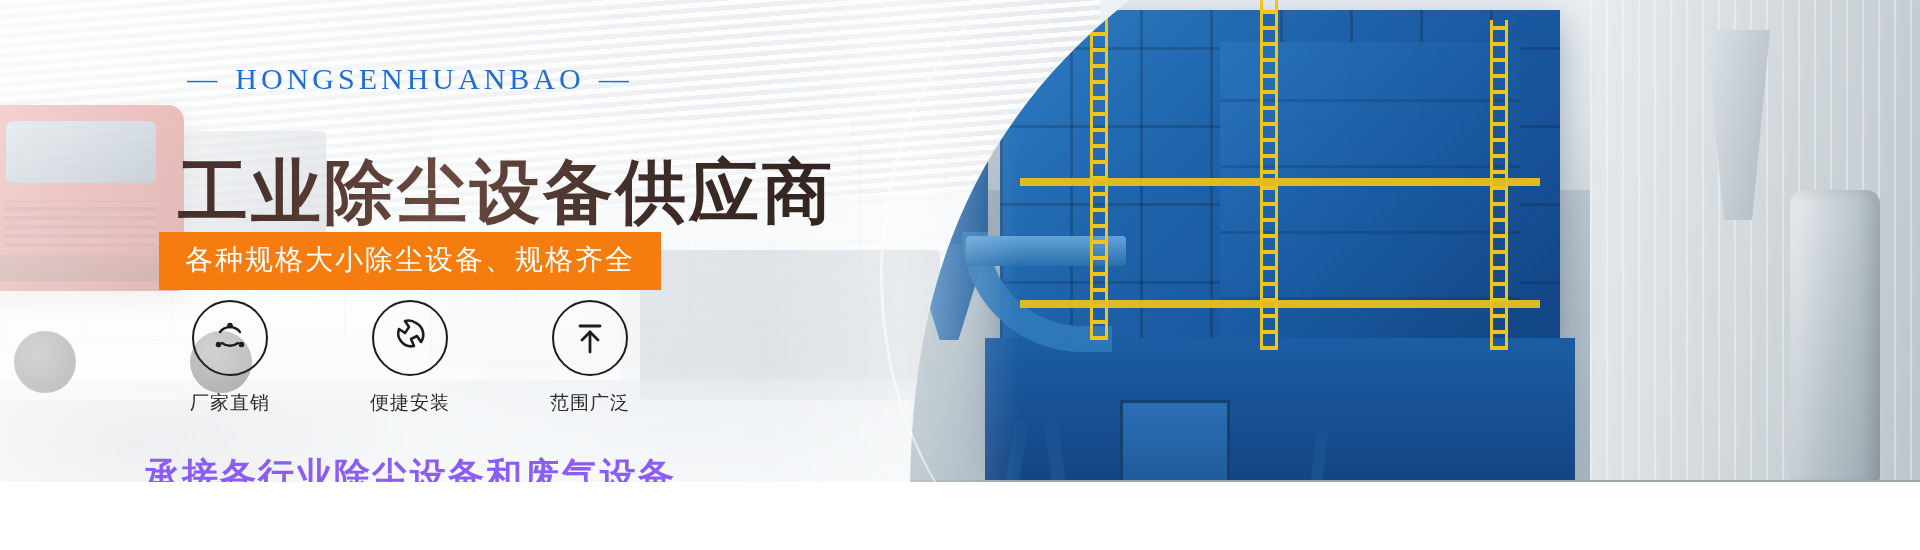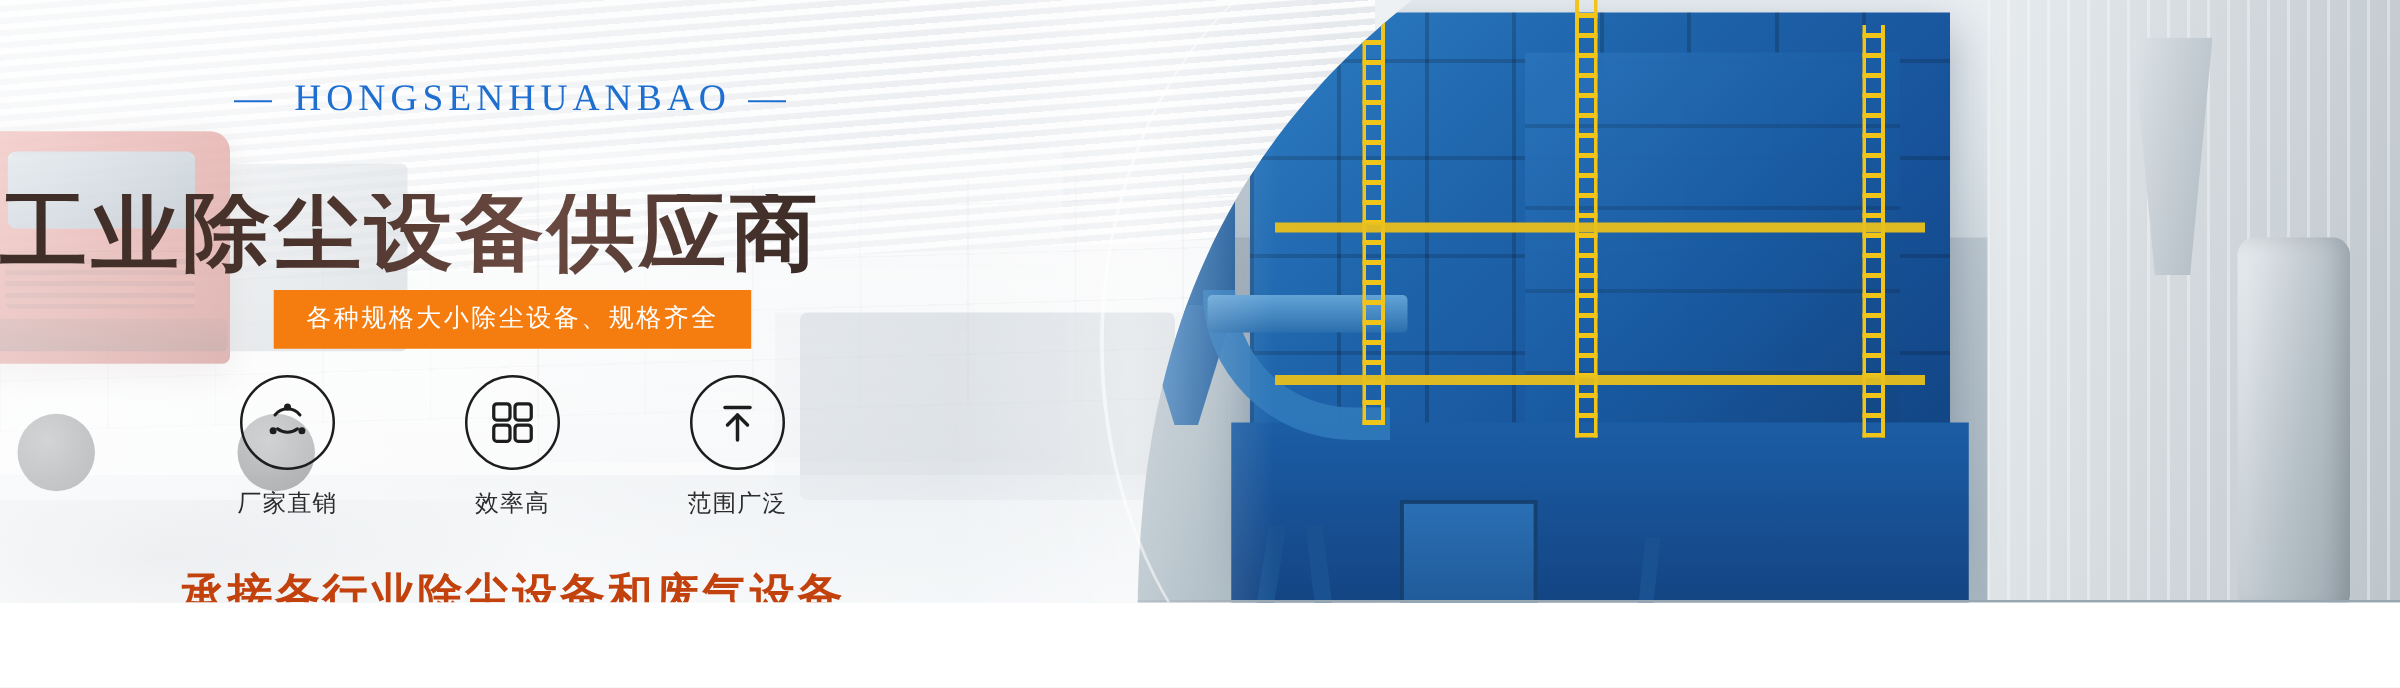--- a/index.html
+++ b/index.html
@@ -229,35 +229,34 @@
   .content{position:absolute;left:0;top:0;width:860px;height:550px;}
 
   .eyebrow{
     position:absolute;left:0;top:62px;width:820px;text-align:center;
     color:#1f6fd0;font-family:"Liberation Serif","DejaVu Serif",serif;
     font-size:30px;letter-spacing:4px;white-space:nowrap;
   }
   .eyebrow .dash{display:inline-block;margin:0 14px;font-weight:400;}
 
   .headline{
-    position:absolute;left:0;top:108px;width:820px;text-align:left;
+    position:absolute;left:15px;top:108px;width:820px;text-align:right;
     font-size:70px;line-height:1.06;font-weight:bold;
     letter-spacing:3px;
     color:#3a2a26;
     background:linear-gradient(100deg,#3e2d28 0%,#4a332c 30%,#6b4a41 52%,#3c2b26 78%,#33241f 100%);
     -webkit-background-clip:text;background-clip:text;
     -webkit-text-fill-color:transparent;color:transparent;
     text-shadow:none;
-    font-family:Liberation Mono, monospace;
   }
 
   .badge-wrap{position:absolute;left:0;top:232px;width:820px;text-align:center;}
   .badge{
     display:inline-block;background:#f57d10;color:#ffffff;
-    font-size:20px;letter-spacing:2px;font-weight:400;
+    font-size:28px;letter-spacing:2px;font-weight:400;
     padding:9px 26px 11px 26px;white-space:nowrap;
   }
 
   .features{
     position:absolute;left:0;top:300px;width:820px;
     display:flex;justify-content:center;gap:70px;
   }
   .feature{width:110px;text-align:center;}
   .fcircle{
     width:76px;height:76px;border-radius:50%;
@@ -266,21 +265,21 @@
     background:rgba(255,255,255,.18);
   }
   .fcircle svg{display:block;}
   .flabel{
     margin-top:14px;font-size:19px;color:#2c2c2c;letter-spacing:1px;white-space:nowrap;
   }
 
   .tagline{
     position:absolute;left:0;top:452px;width:820px;text-align:center;
     font-size:36px;font-weight:bold;letter-spacing:2px;
-    color:#c2410c;white-space:nowrap;
+    color:#8b5cf6;white-space:nowrap;
   }
 </style>
 </head>
 <body>
 
 <div class="banner">
 
   <div class="bg-left">
     <div class="ceiling"></div>
     <div class="wallgrid"></div>
@@ -357,32 +356,29 @@
             <path d="M30 14 A13 13 0 0 0 20 9"></path>
             <path d="M12 25 A13 13 0 0 0 28 25"></path>
             <circle cx="20" cy="7.5" r="2.8" fill="#1d1d1d" stroke="none"></circle>
             <circle cx="8.5" cy="26.5" r="2.8" fill="#1d1d1d" stroke="none"></circle>
             <circle cx="31.5" cy="26.5" r="2.8" fill="#1d1d1d" stroke="none"></circle>
           </svg>
         </div>
         <div class="flabel">厂家直销</div>
       </div>
 
+
       <div class="feature">
         <div class="fcircle">
-          <svg width="38" height="38" viewBox="0 0 38 38" fill="none" stroke="#1d1d1d" stroke-width="2.6">
-            <rect x="4" y="4" width="13" height="13" rx="2.5"></rect>
-            <rect x="21" y="4" width="13" height="13" rx="2.5"></rect>
-            <rect x="4" y="21" width="13" height="13" rx="2.5"></rect>
-            <rect x="21" y="21" width="13" height="13" rx="2.5"></rect>
+          <svg width="42" height="42" viewBox="0 0 42 42" fill="none" stroke="#1d1d1d" stroke-width="2.6" stroke-linecap="round" stroke-linejoin="round">
+            <path d="M27 6 a13 13 0 0 1 5 19 l-4 -6 -6 3 3 7 a13 13 0 0 1 -15 -17 l6 4 4 -6 -4 -6 a13 13 0 0 1 11 2 z"></path>
           </svg>
         </div>
-        <div class="flabel">效率高</div>
+        <div class="flabel">便捷安装</div>
       </div>
-
 
       <div class="feature">
         <div class="fcircle">
           <svg width="38" height="38" viewBox="0 0 38 38" fill="none" stroke="#1d1d1d" stroke-width="2.8" stroke-linecap="round" stroke-linejoin="round">
             <line x1="9" y1="7" x2="29" y2="7"></line>
             <line x1="19" y1="33" x2="19" y2="13"></line>
             <polyline points="11,21 19,13 27,21"></polyline>
           </svg>
         </div>
         <div class="flabel">范围广泛</div>

